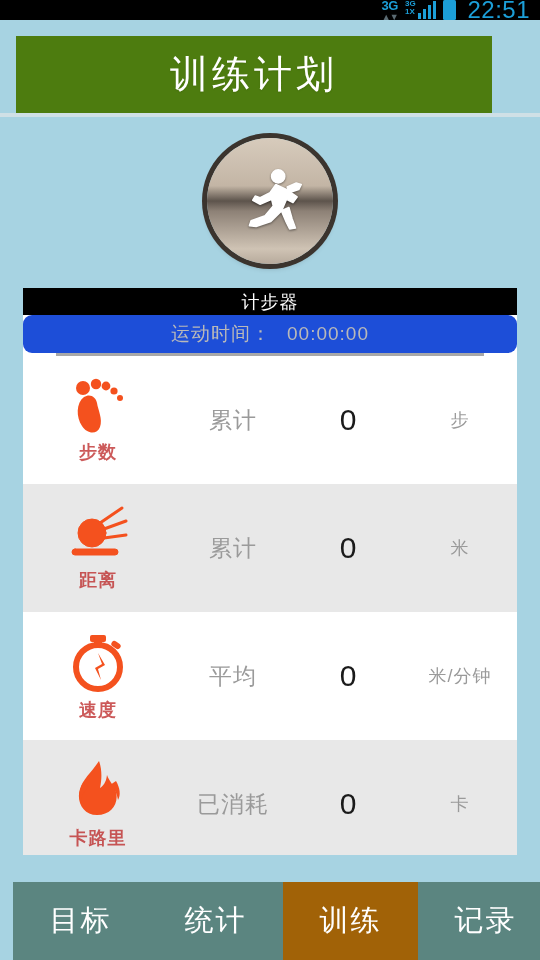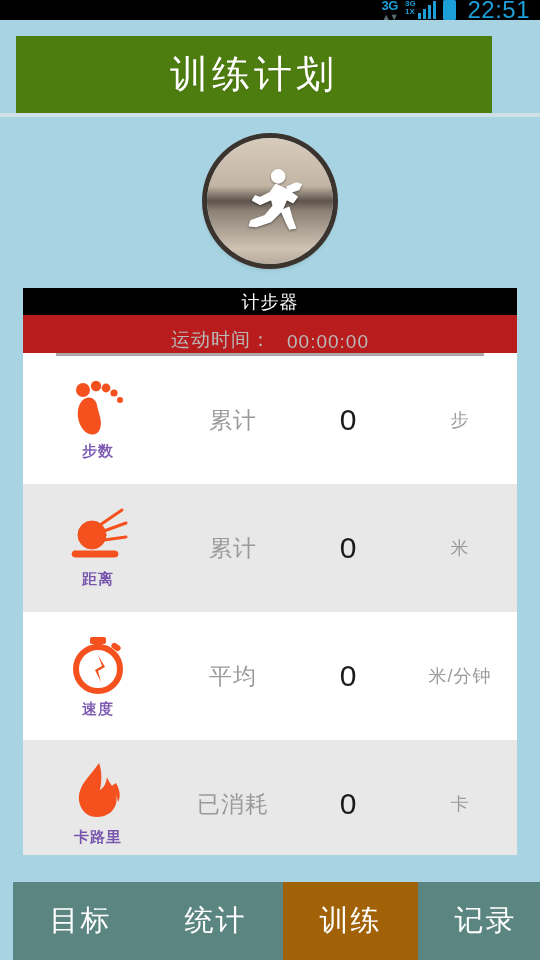--- a/index.html
+++ b/index.html
@@ -65,40 +65,40 @@
   .card{
     position:absolute; left:23px; top:288px; width:494px; height:567px;
     background:#ffffff; overflow:hidden;
   }
   .card-title{
     height:27px; background:#000000; color:#ffffff;
     display:flex; align-items:center; justify-content:center;
     font-size:18px; letter-spacing:1px;
   }
   .timer-row{
-    height:38px; background:#b91c1c; display:flex; align-items:flex-end; justify-content:center;
+    height:38px; background:#1d4ed8; display:flex; align-items:center; justify-content:center;border-radius:9px;
   }
   .timer-row .txt{ color:#b9b9b9; font-size:19px; letter-spacing:1px; }
   .timer-rule{
     height:3px; background:#a8a8a8; margin:0 33px 0 33px;
   }
 
   .rows{ }
   .row{
     height:128px; display:flex; align-items:center; position:relative;
   }
   .row.alt{ background:#e8e8e8; }
   .row.plain{ background:#ffffff; }
 
   .cell-icon{
     width:150px; display:flex; flex-direction:column; align-items:center; justify-content:center;
   }
   .cell-icon svg{ display:block; }
   .cell-icon .icon-label{
-    font-size:15px; color:#4c1d95; font-weight:bold; margin-top:1px; letter-spacing:1px;
+    font-size:18px; color:#b91c1c; font-weight:bold; margin-top:1px; letter-spacing:1px;
     opacity:.72;
   }
   .cell-label{
     width:120px; text-align:center; color:#9a9a9a; font-size:23px; letter-spacing:1px;
   }
   .cell-value{
     width:110px; text-align:center; color:#1a1a1a; font-size:30px;
   }
   .cell-unit{
     flex:1; text-align:center; color:#9a9a9a; font-size:18px; letter-spacing:1px;

